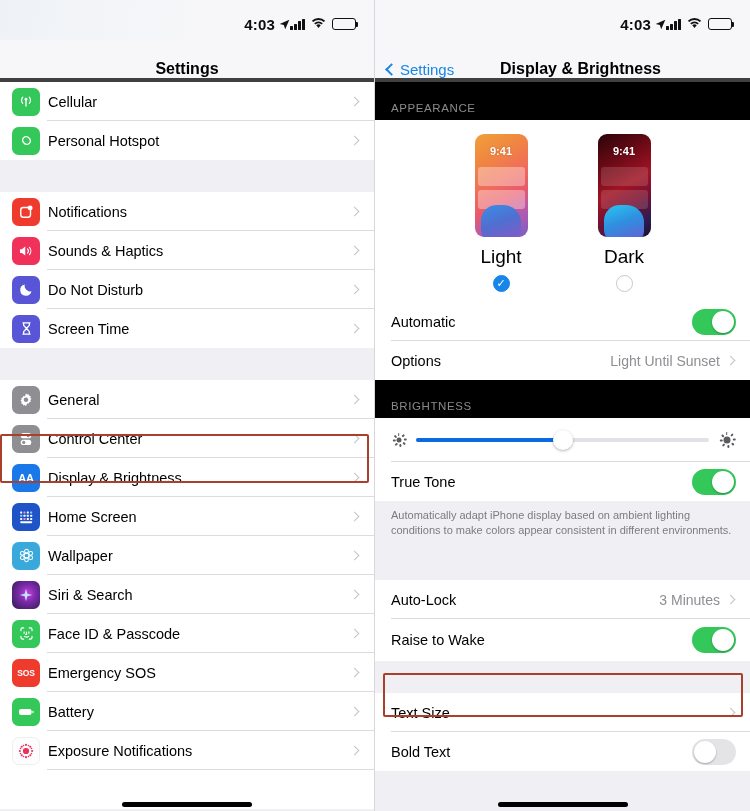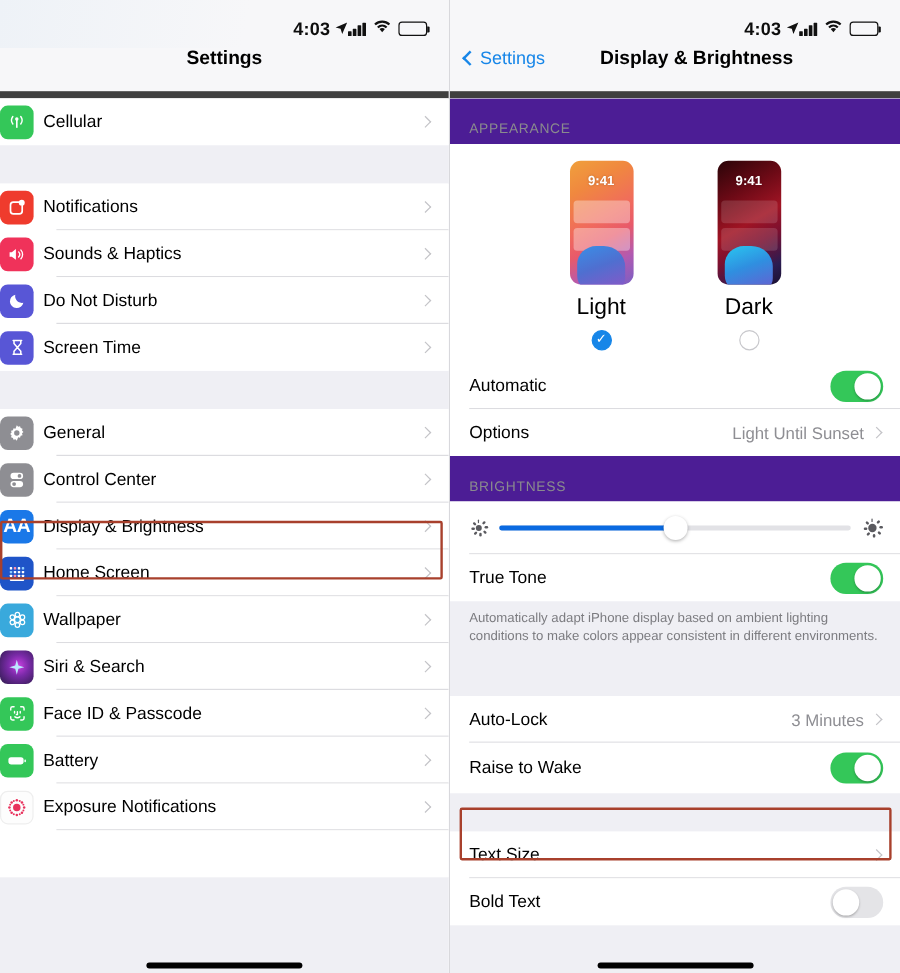--- a/index.html
+++ b/index.html
@@ -29,40 +29,40 @@
   .bars i:nth-child(1){ height: 4px; }
   .bars i:nth-child(2){ height: 6px; }
   .bars i:nth-child(3){ height: 8.5px; }
   .bars i:nth-child(4){ height: 11px; }
   .batt { width: 24px; height: 11.5px; border: 1.3px solid #111; border-radius: 3px; position: relative; padding: 1.2px; }
   .batt::after { content:""; position:absolute; right:-3.4px; top:3px; width:2px; height:5px; background:#111; border-radius: 0 1px 1px 0; }
   .batt .fill { height: 100%; background:#111; border-radius: 1.4px; }
 
   
   .navbar {
-    height: 42px; background: #f7f7f9; display: flex; align-items: flex-start;
-    position: relative; border-bottom: 6px solid #404040;
+    height: 42px; background: #f7f7f9; display: flex; align-items: flex-end;
+    position: relative; border-bottom: 4px solid #404040;
   }
   .nav-title { font-size: 16px; font-weight: bold; color: #000; }
   .navbar.center { justify-content: center; }
   .nav-back {
     position: absolute; left: 12px; display: flex; align-items: center;
     gap: 4px; color: #1786e8; font-size: 15px;
   }
   .chev-back { width: 9px; height: 9px; border-left: 2.2px solid #1786e8; border-bottom: 2.2px solid #1786e8; transform: rotate(45deg); }
   .navbar.right-head { justify-content: center; }
   .navbar.right-head .nav-title { margin-left: 36px; }
 
   
   .scroll { height: 729px; background: #efeff4; overflow: hidden; position: relative; }
   .gap { height: 32px; background: #efeff4; }
   .group { background: #fff; }
   .row {
     height: 39px; display: flex; align-items: center;
-    background: #fff; position: relative;
+    padding-left: 12px; background: #fff; position: relative;
   }
   .row .sep {
     position: absolute; left: 47px; right: 0; bottom: 0; height: 1px; background: #dcdce0;
   }
   .row:last-child .sep { display: none; }
   .row.plain { padding-left: 16px; }
   .row.plain .sep { left: 16px; }
   .ico {
     width: 28px; height: 28px; border-radius: 6.5px; flex: none;
     display: flex; align-items: center; justify-content: center;
@@ -75,21 +75,21 @@
   .chev { width: 7px; height: 7px; border-right: 1.7px solid #c3c3c7; border-top: 1.7px solid #c3c3c7; transform: rotate(45deg); margin-right: 16px; flex:none; }
 
   
   .hl { position: absolute; border: 2.5px solid #a8402c; border-radius: 2px; pointer-events: none; }
   #hl-display { left: 0; top: 434px; width: 369px; height: 49px; }
   #hl-raise { left: 383px; top: 673px; width: 360px; height: 44px; }
 
   
   .sec-head {
     font-size: 11.5px; color: #8a8a8e; letter-spacing: .6px;
-    padding: 20px 0 6px 16px; background: #4c1d95;
+    padding: 20px 0 6px 16px; background: #000000;
   }
 
   
   .appearance { background: #fff; padding: 14px 0 10px; display: flex; justify-content: center; gap: 70px; }
   .appear-opt { display: flex; flex-direction: column; align-items: center; }
   .thumb { width: 53px; height: 103px; border-radius: 9px; position: relative; overflow: hidden; }
   .thumb.light { background: linear-gradient(150deg,#f0a03c 0%,#f0883f 22%,#f06a5e 48%,#e85a6a 62%,#b35ab0 80%,#7a5fc4 100%); }
   .thumb.dark { background: linear-gradient(150deg,#2a0408 0%,#6d0a16 28%,#a01424 50%,#7a1030 66%,#2b1c52 86%,#1a1030 100%); }
   .thumb .t-time { position: absolute; top: 11px; width: 100%; text-align: center; font-size: 11px; font-weight: bold; color: #fff; text-shadow: 0 0 2px rgba(0,0,0,.25); }
   .thumb .card { position: absolute; left: 3px; right: 3px; height: 19px; border-radius: 3px; background: rgba(255,255,255,.35); }
@@ -174,20 +174,31 @@
                 <path d="M7.6 5.4a7 7 0 0 0 0 8.4" stroke="#fff" stroke-width="1.6" fill="none" stroke-linecap="round"></path>
                 <path d="M16.4 5.4a7 7 0 0 1 0 8.4" stroke="#fff" stroke-width="1.6" fill="none" stroke-linecap="round"></path>
                 <circle cx="12" cy="8.2" r="1.9" fill="#fff"></circle>
               </svg>
           </div>
           <span class="label">Cellular</span>
           <span class="spacer"></span>
             <span class="chev"></span>
           <div class="sep"></div>
         </div>
+        <div class="row">
+          <div class="ico" style="background:#34c759">
+            <svg width="17" height="17" viewBox="0 0 24 24">
+                <path d="M15.5 8.5a5 5 0 1 0-7 7 5 5 0 1 0 7-7z" fill="none" stroke="#fff" stroke-width="1.9"></path>
+              </svg>
+          </div>
+          <span class="label">Personal Hotspot</span>
+          <span class="spacer"></span>
+            <span class="chev"></span>
+
+        </div>
       </div>
 
       <div class="gap"></div>
 
       <div class="group">
         <div class="row">
           <div class="ico" style="background:#ef3b2d">
             <svg width="18" height="18" viewBox="0 0 24 24">
                 <rect x="5" y="6" width="13" height="13" rx="3.2" fill="none" stroke="#fff" stroke-width="1.9"></rect>
                 <circle cx="17.5" cy="6.5" r="3.3" fill="#fff"></circle>
@@ -258,21 +269,21 @@
                 <rect x="5" y="13" width="14" height="7" rx="3.5" fill="#fff"></rect>
                 <circle cx="9" cy="16.5" r="2.1" fill="#8e8e93"></circle>
               </svg>
           </div>
           <span class="label">Control Center</span>
           <span class="spacer"></span>
             <span class="chev"></span>
           <div class="sep"></div>
         </div>
         <div class="row">
-          <div class="ico" style="background:#1a78e8;font-size:16px;letter-spacing:-.3px">
+          <div class="ico" style="background:#1a78e8;font-size:11px;letter-spacing:-.3px">
             <span>AA</span>
           </div>
           <span class="label">Display &amp; Brightness</span>
           <span class="spacer"></span>
             <span class="chev"></span>
           <div class="sep"></div>
         </div>
         <div class="row">
           <div class="ico" style="background:#1f54c8">
             <svg width="20" height="20" viewBox="0 0 24 24">
@@ -331,20 +342,29 @@
         <div class="row">
           <div class="ico" style="background:#34c759">
             <svg width="19" height="19" viewBox="0 0 24 24">
                 <g fill="none" stroke="#fff" stroke-width="1.5" stroke-linecap="round">
                   <path d="M5 8.5V6.8A1.8 1.8 0 0 1 6.8 5H8.5M15.5 5h1.7A1.8 1.8 0 0 1 19 6.8v1.7M19 15.5v1.7a1.8 1.8 0 0 1-1.8 1.8h-1.7M8.5 19H6.8A1.8 1.8 0 0 1 5 17.2v-1.7"></path>
                   <path d="M9 10v1.6M15 10v1.6M12 10.2v3.1h-1.1M9.4 15.6c1.5 1.2 3.7 1.2 5.2 0"></path>
                 </g>
               </svg>
           </div>
           <span class="label">Face ID &amp; Passcode</span>
+          <span class="spacer"></span>
+            <span class="chev"></span>
+          <div class="sep"></div>
+        </div>
+        <div class="row">
+          <div class="ico" style="background:#ef3b2d;font-size:8.5px;letter-spacing:-.2px">
+            <span>SOS</span>
+          </div>
+          <span class="label">Emergency SOS</span>
           <span class="spacer"></span>
             <span class="chev"></span>
           <div class="sep"></div>
         </div>
         <div class="row">
           <div class="ico" style="background:#34c759">
             <svg width="20" height="20" viewBox="0 0 24 24">
                 <rect x="3.6" y="8.4" width="15.2" height="7.2" rx="2.6" fill="#fff"></rect>
                 <rect x="19.6" y="10.6" width="1.5" height="2.8" rx=".7" fill="#fff"></rect>
               </svg>

